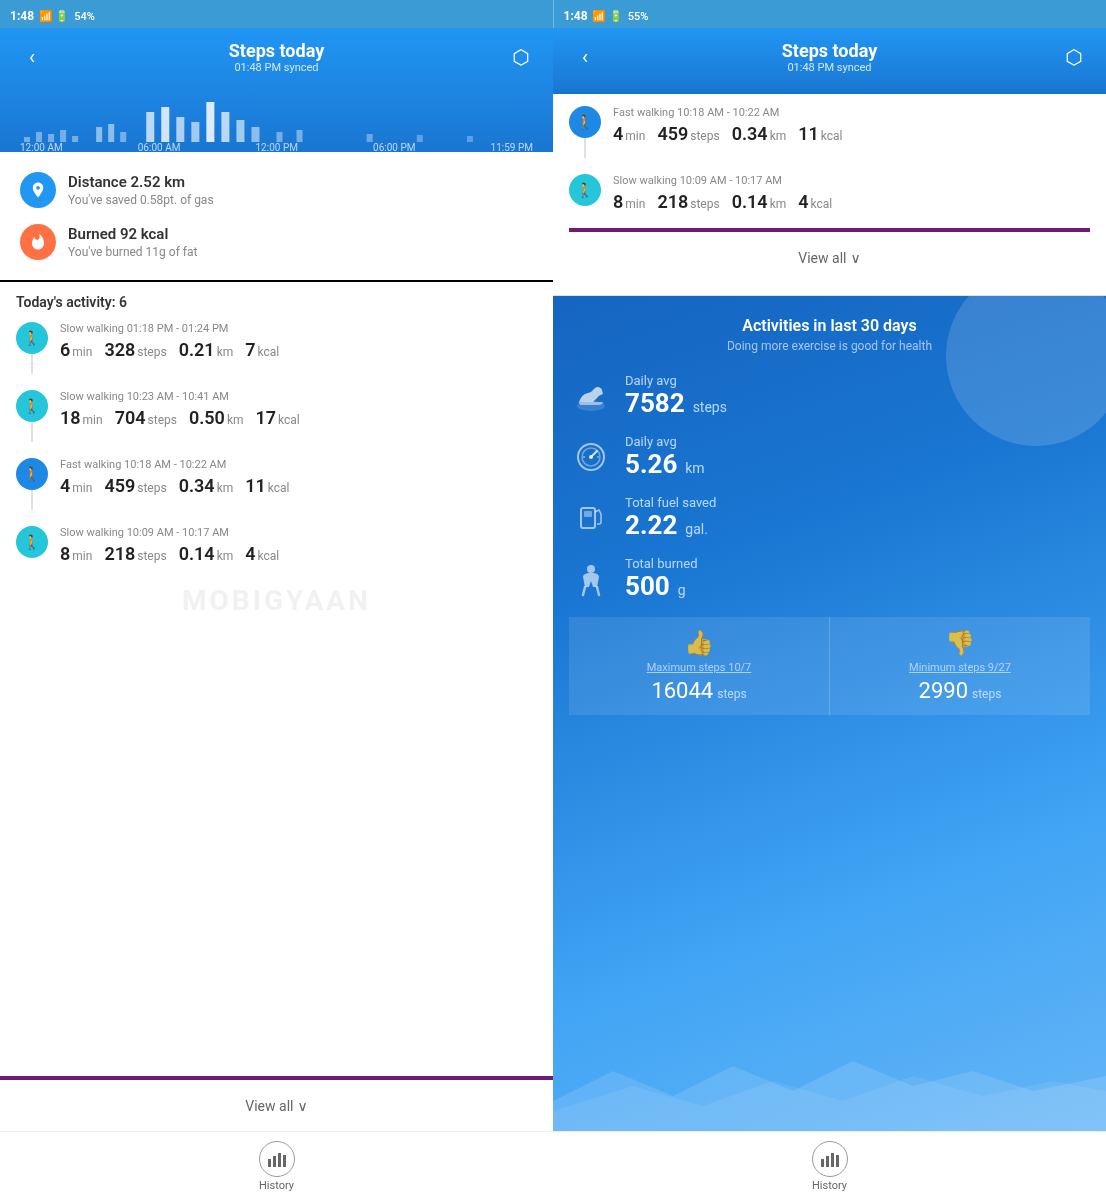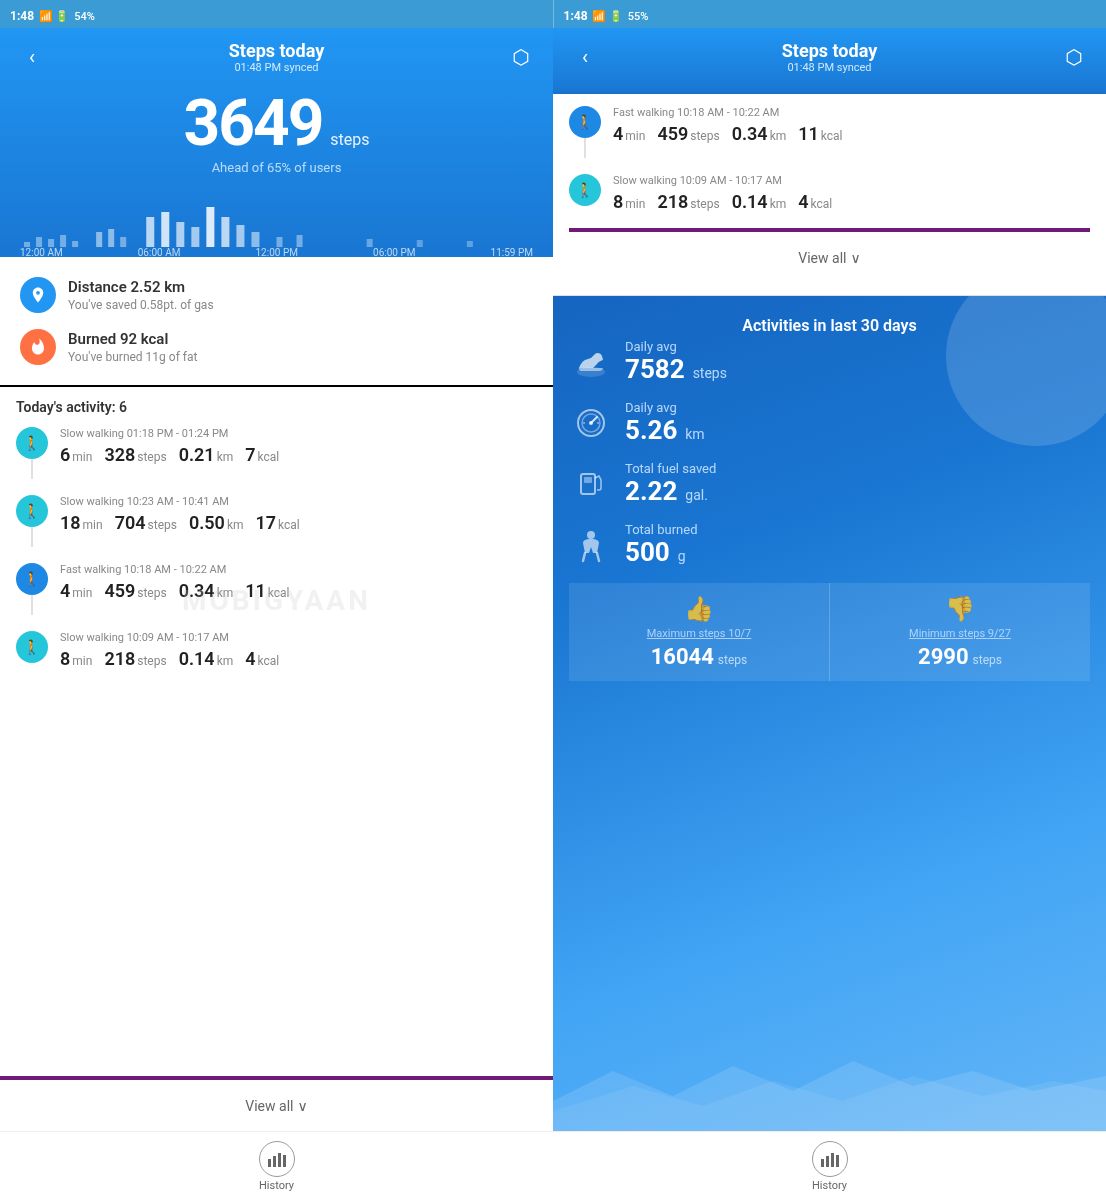--- a/index.html
+++ b/index.html
@@ -339,21 +339,21 @@
       flex: 1;
       padding: 12px 16px;
       background: rgba(255,255,255,0.1);
       text-align: center;
     }
     .right-stat-box + .right-stat-box {
       border-left: 1px solid rgba(255,255,255,0.2);
     }
     .right-stat-icon { font-size: 24px; color: rgba(200,225,255,0.8); margin-bottom: 4px; }
     .right-stat-desc { color: rgba(200,225,255,0.8); font-size: 11px; margin-bottom: 4px; text-decoration: underline; }
-    .right-stat-value { color: white; font-size: 22px; font-weight: 700; }
+    .right-stat-value { color: white; font-size: 22px; font-weight: 400; }
     .right-stat-unit { color: rgba(200,225,255,0.9); font-size: 12px; }
 
     
     .right-header {
       background: linear-gradient(180deg, #2196F3 0%, #1976D2 100%);
       padding: 12px 16px;
     }
 
     
     .mountain-area {
@@ -400,25 +400,20 @@
     <div class="left-header">
       <div class="header-nav">
         <div class="nav-back">‹</div>
         <div class="header-title-block">
           <div class="header-title">Steps today</div>
           <div class="header-subtitle">01:48 PM synced</div>
         </div>
         <div class="nav-export">⬡</div>
       </div>
 
-      <div class="steps-display">
-        <span class="steps-number">3649</span>
-        <span class="steps-unit">steps</span>
-        <div class="steps-ahead">Ahead of 65% of users</div>
-      </div>
 
       <div class="chart-area">
         <svg class="chart-svg" viewBox="0 0 520 60" preserveAspectRatio="none">
 
           <rect x="8" y="55" width="6" height="5" fill="rgba(255,255,255,0.4)"></rect>
           <rect x="20" y="50" width="6" height="10" fill="rgba(255,255,255,0.4)"></rect>
           <rect x="32" y="52" width="6" height="8" fill="rgba(255,255,255,0.4)"></rect>
           <rect x="44" y="48" width="6" height="12" fill="rgba(255,255,255,0.4)"></rect>
           <rect x="56" y="54" width="6" height="6" fill="rgba(255,255,255,0.4)"></rect>
           <rect x="80" y="45" width="6" height="15" fill="rgba(255,255,255,0.5)"></rect>
@@ -635,20 +630,21 @@
       <div class="view-all-btn">
         <span class="view-all-text">
           <span>View all</span> 
             <span>∨</span>
         </span>
       </div>
     </div>
 
     <div class="right-blue-bg">
       <div class="activities-title">Activities in last 30 days</div>
+      <div class="activities-subtitle">Doing more exercise is good for health</div>
 
       <div class="metric-row">
         <div class="metric-icon">
           <svg viewBox="0 0 36 36" fill="none" xmlns="http://www.w3.org/2000/svg">
             <ellipse cx="18" cy="28" rx="14" ry="5" fill="rgba(255,255,255,0.15)"></ellipse>
             <path d="M6 24 C6 24 8 18 12 16 L18 14 L22 10 C24 8 28 9 29 12 L30 16 C30 16 26 17 24 20 L20 24 Z" fill="rgba(255,255,255,0.7)"></path>
             <path d="M20 24 L6 24 C6 24 5 26 8 27 L26 27 C28 27 30 26 30 24 Z" fill="rgba(255,255,255,0.5)"></path>
           </svg>
         </div>
         <div>

